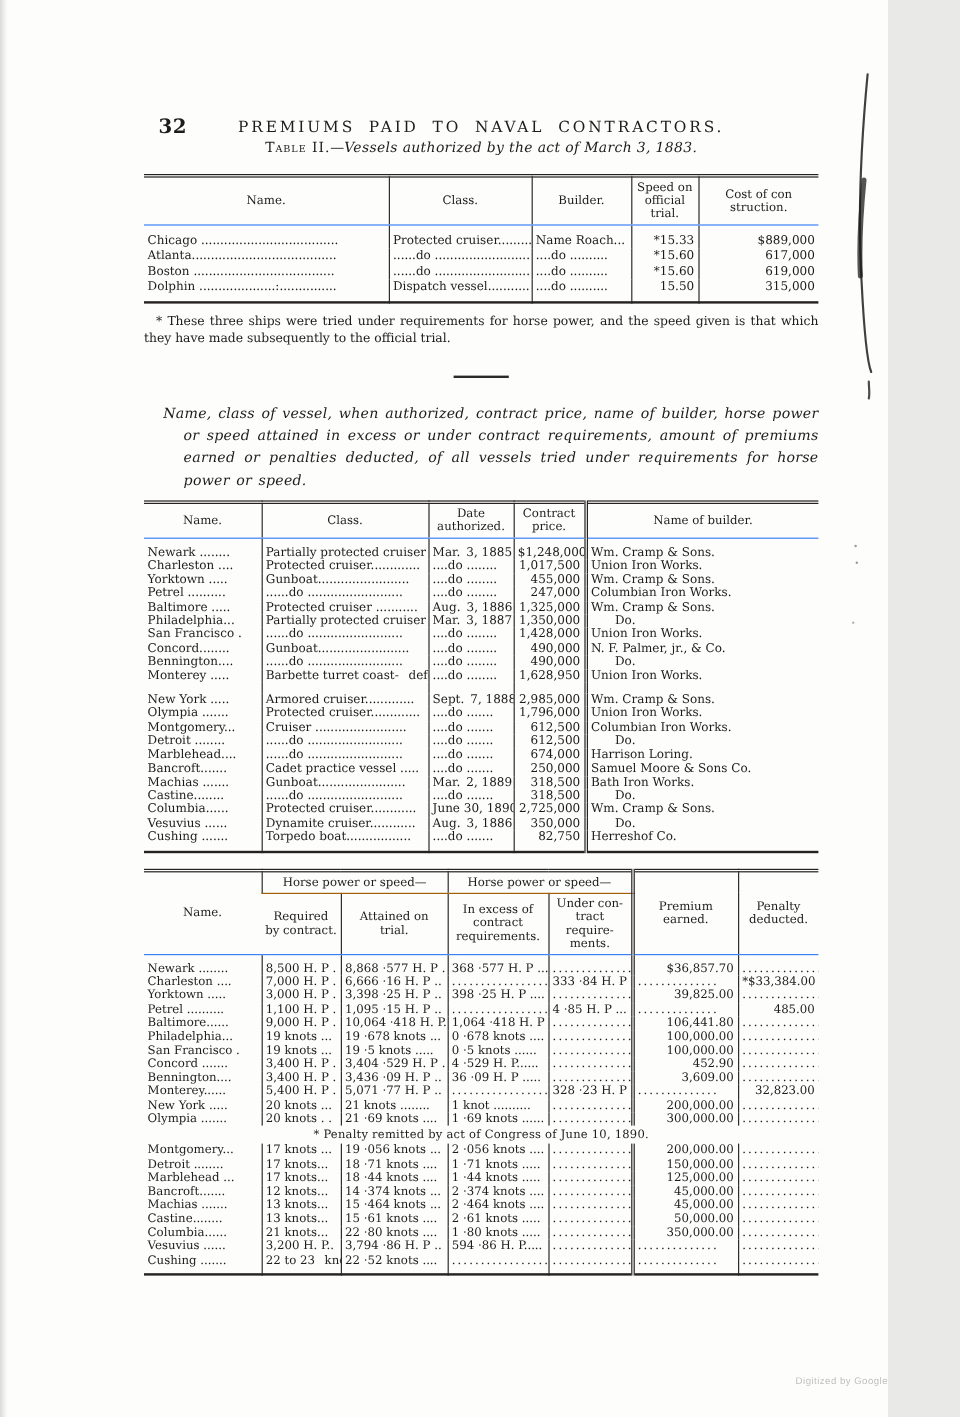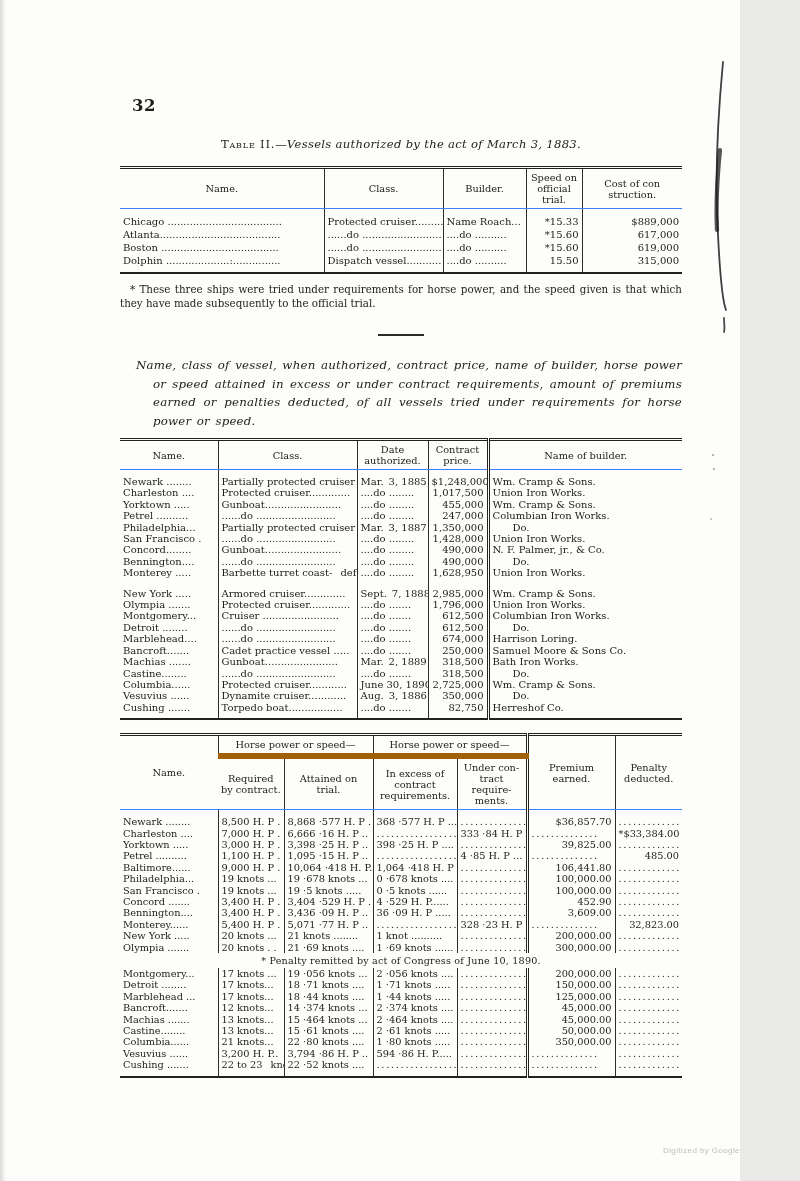--- a/index.html
+++ b/index.html
@@ -7,21 +7,21 @@
          font-family:"DejaVu Serif","Liberation Serif",serif;color:#1d1c1a;}
   .sheet::before{content:"";position:absolute;left:0;top:0;bottom:0;width:6px;
          background:linear-gradient(90deg,rgba(190,190,186,.55),rgba(255,255,255,0));}
   .content{position:absolute;left:120px;top:0;width:562px;}
 
   
   .page-head{position:relative;margin-top:99px;height:17px;}
   .pagenum{position:absolute;left:12px;top:-3px;font-weight:bold;font-size:16.5px;letter-spacing:.5px;}
   .running{display:block;text-align:center;font-size:12.8px;letter-spacing:2.4px;word-spacing:5px;font-weight:500;}
 
-  .caption{margin-top:21px;text-align:center;font-size:11.6px;}
+  .caption{text-align:center;font-size:11.6px;}
   .caption .sc{font-variant:small-caps;letter-spacing:.8px;}
   .caption em{font-style:italic;letter-spacing:.3px;}
 
   
   table.t{border-collapse:collapse;table-layout:fixed;width:562px;
           border-top:3px double #24221f;border-bottom:2px solid #24221f;}
   .t th{font-size:9.8px;font-weight:normal;text-align:center;vertical-align:middle;
         padding:3px 2px;white-space:pre-line;line-height:11px;border-bottom:1px solid #3b82f6;}
   .t td{font-size:10px;white-space:nowrap;overflow:hidden;vertical-align:top;padding:0 3px;}
   .t th + th, .t td + td{border-left:1px solid #2e2c29;}
@@ -39,38 +39,39 @@
   .headnote{margin:20px 0 0 16px;font-style:italic;font-size:11.8px;line-height:18.5px;
             text-align:justify;padding-left:17px;text-indent:-17px;letter-spacing:.2px;word-spacing:1.5px;}
 
   .t2{margin-top:8px;}
   .t2 td{line-height:11.4px;}
   .t2 th:nth-child(5), .t2 td:nth-child(5){border-left:3px double #24221f;}
   tr.gap td{height:9px;}
 
   .t3{margin-top:13px;}
   .t3 td{line-height:11.4px;font-size:9.8px;}
-  .t3 thead tr:first-child th.grp{border-bottom:6px solid #a16207;}
+  .t3 thead tr:first-child th.grp{border-bottom:1px solid #a16207;}
   .t3 thead tr:first-child th:nth-child(4){border-left:3px double #24221f;}
   .t3 td:nth-child(6){border-left:3px double #24221f;}
   tr.noterow td{border-left:none !important;text-align:center;font-size:9.6px;
                 line-height:13px;padding:1px 0 1px 0;letter-spacing:.2px;}
 
   .watermark{position:absolute;left:663px;top:1146px;font-family:"Liberation Sans",sans-serif;
              font-size:8px;color:#bfbfbd;letter-spacing:.4px;}
   .artifact{position:absolute;left:690px;top:55px;pointer-events:none;}
 </style>
 </head>
 <body>
 
 <div class="sheet">
   <div class="content">
 
     <div class="page-head">
       <span class="pagenum">32</span>
+      <span class="running">PREMIUMS PAID TO NAVAL CONTRACTORS.</span>
     </div>
 
     <div class="caption">
       <span class="sc">Table II.</span><span>—</span><em>Vessels authorized by the act of March 3, 1883.</em>
     </div>
 
     <table class="t t1">
       <colgroup>
           <col style="width:204px">
           <col style="width:119px">
@@ -167,20 +168,27 @@
             <td class="">....do ........</td>
             <td class="num">455,000</td>
             <td class="">Wm. Cramp &amp; Sons.</td>
           </tr>
           <tr>
             <td class="">Petrel ..........</td>
             <td class="">......do .........................</td>
             <td class="">....do ........</td>
             <td class="num">247,000</td>
             <td class="">Columbian Iron Works.</td>
+          </tr>
+          <tr>
+            <td class="">Baltimore .....</td>
+            <td class="">Protected cruiser ...........</td>
+            <td class="">Aug. 3, 1886</td>
+            <td class="num">1,325,000</td>
+            <td class="">Wm. Cramp &amp; Sons.</td>
           </tr>
           <tr>
             <td class="">Philadelphia...</td>
             <td class="">Partially protected cruiser</td>
             <td class="">Mar. 3, 1887</td>
             <td class="num">1,350,000</td>
             <td class="">  Do.</td>
           </tr>
           <tr>
             <td class="">San Francisco .</td>

